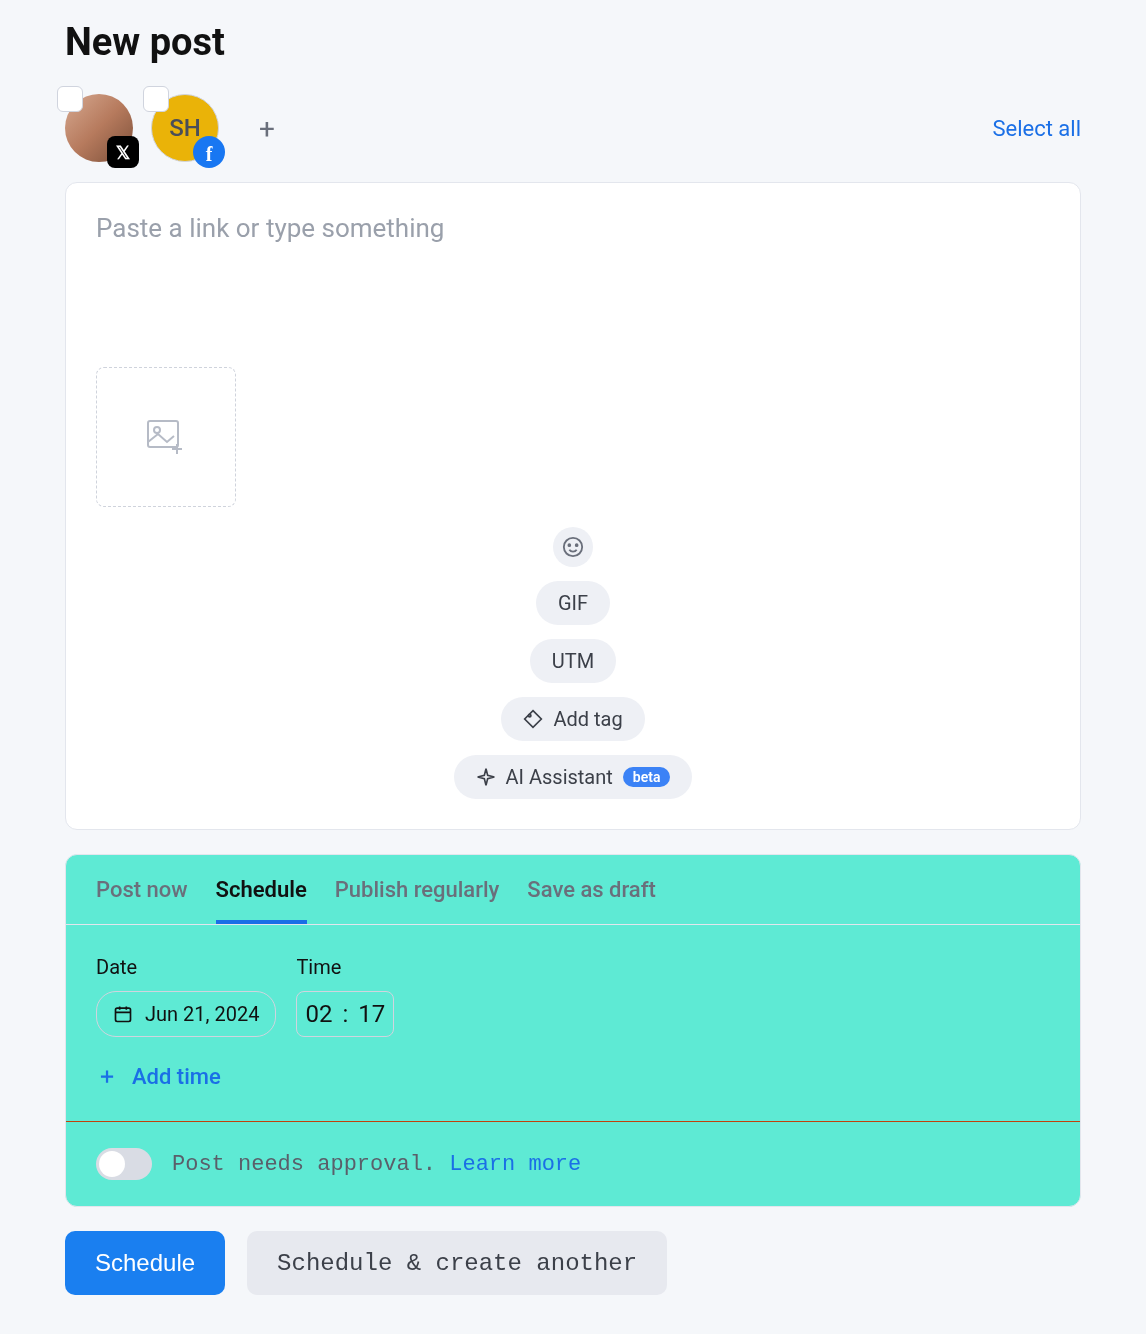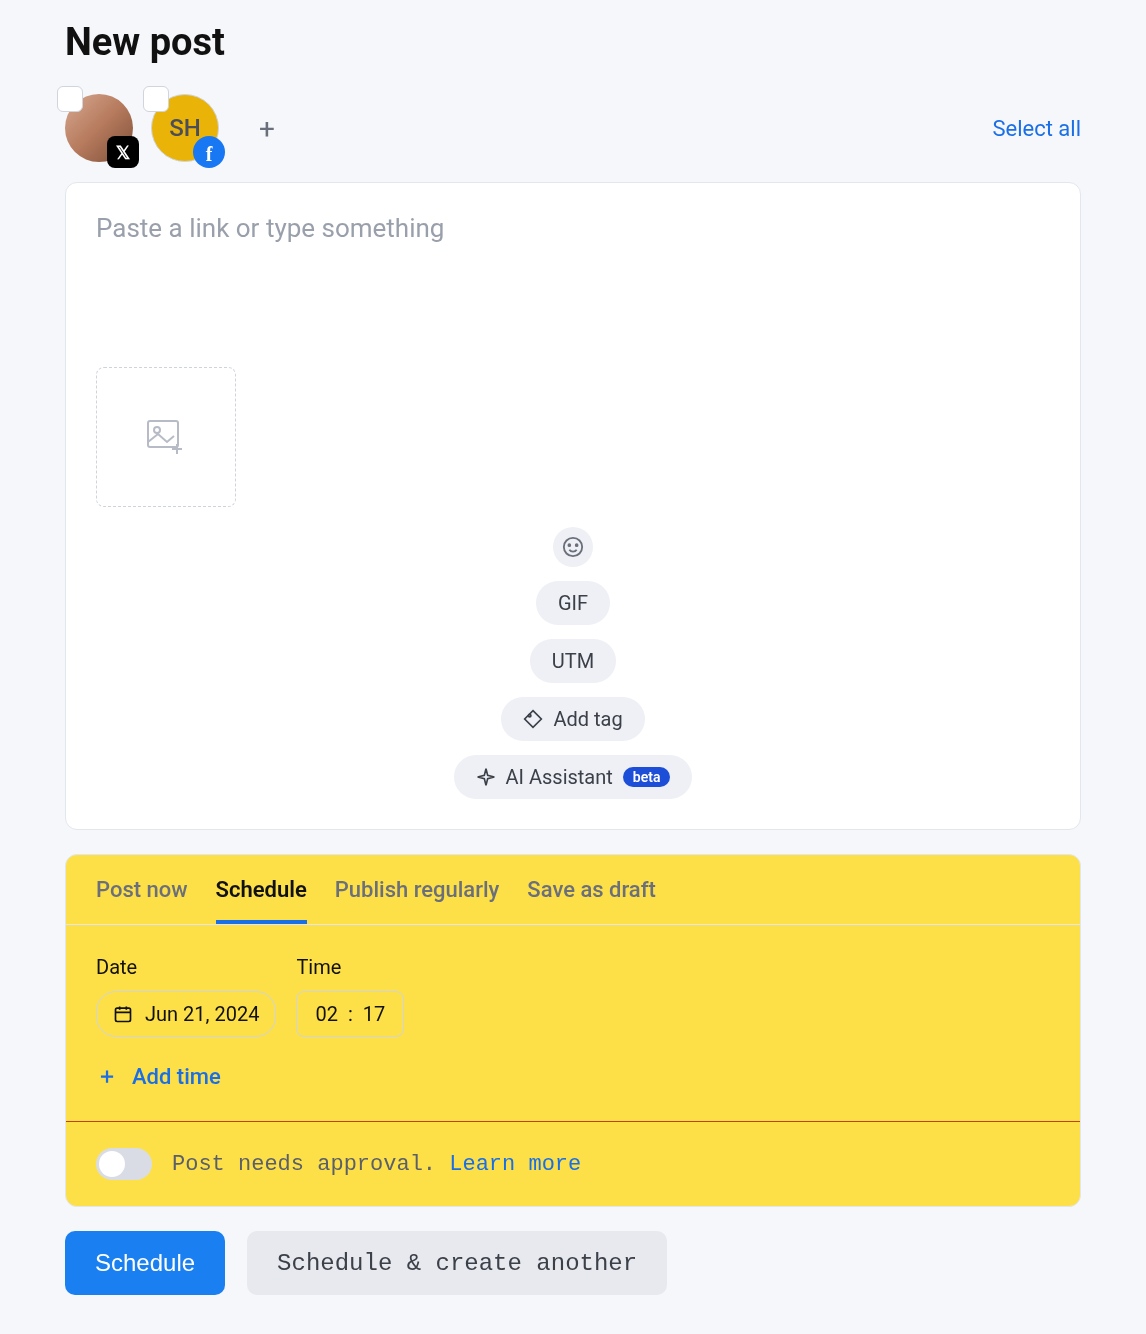--- a/index.html
+++ b/index.html
@@ -70,37 +70,37 @@
     .chips-row{display:flex;gap:14px;align-items:center;flex-direction:column;}
     .icon-circle{
       width:40px;height:40px;border-radius:50%;background:#eef0f5;
       display:flex;align-items:center;justify-content:center;cursor:pointer;color:#6a6f7b;
     }
     .chip{
       height:44px;padding:0 22px;border-radius:22px;background:#eef0f5;
       display:flex;align-items:center;gap:10px;font-size:20px;color:#3c4049;cursor:pointer;
     }
     .badge-beta{
-      background:#1d4ed8;color:#fff;font-size:14px;font-weight:600;
+      background:#3b82f6;color:#fff;font-size:14px;font-weight:600;
       padding:2px 10px;border-radius:10px;
     }
-    .tabs-card{background:#fde047;border:1px solid #e3e6ed;border-radius:12px;margin-bottom:24px;overflow:hidden;}
+    .tabs-card{background:#5eead4;border:1px solid #e3e6ed;border-radius:12px;margin-bottom:24px;overflow:hidden;}
     .tabs{display:flex;gap:28px;padding:0 30px;border-bottom:1px solid #e3e6ed;}
     .tab{padding:22px 0 18px;font-size:22px;color:#6a6f7b;cursor:pointer;border-bottom:4px solid transparent;font-weight:500;}
     .tab.active{color:#111;border-bottom-color:#1a6fe6;font-weight:600;}
     .tab-body{padding:30px;border-bottom:1px solid #c2410c;}
     .field-row{display:flex;gap:20px;margin-bottom:24px;}
     .field label{display:block;font-size:20px;margin-bottom:12px;color:#111;}
     .date-input{
       display:flex;align-items:center;gap:12px;height:46px;border:1px solid #d0d4de;border-radius:20px;
       padding:0 16px;font-size:20px;cursor:pointer;
     }
     .time-input{
       display:flex;align-items:center;gap:10px;height:46px;border:1px solid #d0d4de;border-radius:8px;
-      padding:0 18px;font-size:20px;cursor:pointer;
+      padding:0 8px;font-size:24px;cursor:pointer;
     }
     .add-time{display:flex;align-items:center;gap:14px;color:#1a6fe6;font-size:22px;cursor:pointer;font-weight:500;}
     .approval{display:flex;align-items:center;gap:20px;padding:26px 30px;font-family:Liberation Mono, monospace;}
     .toggle{
       width:56px;height:32px;background:#d9dce4;border-radius:16px;position:relative;cursor:pointer;
     }
     .toggle::after{content:"";position:absolute;width:26px;height:26px;background:#fff;border-radius:50%;top:3px;left:3px;}
     .approval-text{font-size:22px;color:#5a5f6a;}
     .approval-text a{color:#1a6fe6;text-decoration:none;}
     .actions{display:flex;gap:22px;}

